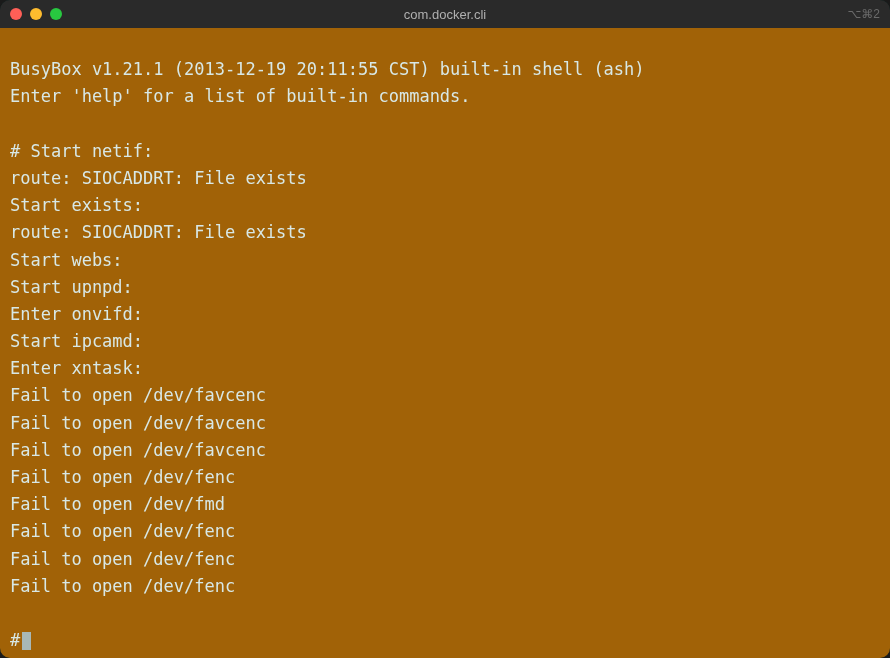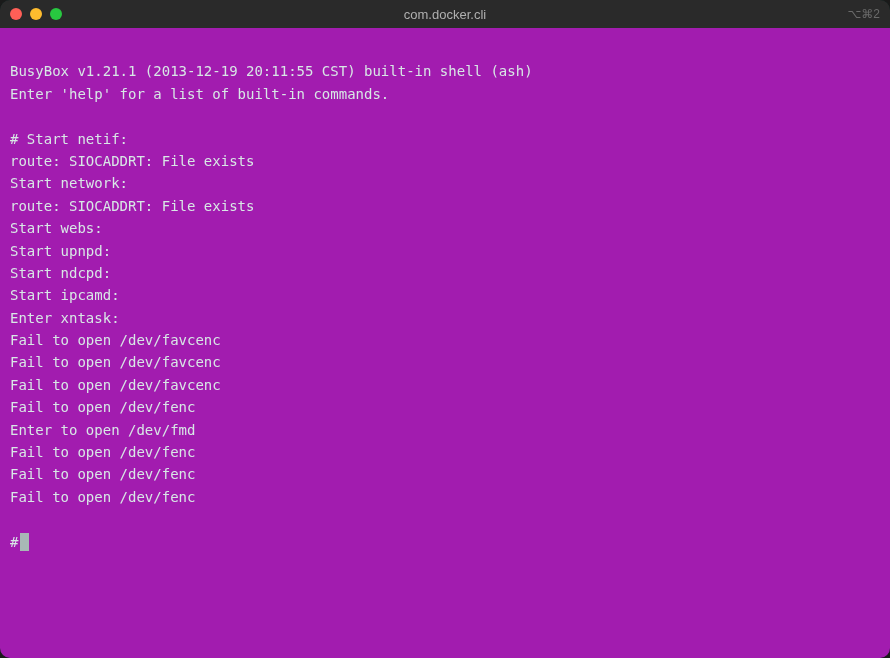--- a/index.html
+++ b/index.html
@@ -54,24 +54,24 @@
       font-family: -apple-system, BlinkMacSystemFont, sans-serif;
     }
     .window-shortcut {
       margin-left: auto;
       color: #6a6a6a;
       font-size: 12px;
       font-family: -apple-system, BlinkMacSystemFont, sans-serif;
     }
     .terminal-body {
       flex: 1;
-      padding: 10px 10px;
-      background: #a21caf;
+      padding: 1px 10px;
+      background: #a16207;
       color: #d8e8e6;
-      font-size: 14px;
+      font-size: 17px;
       line-height: 1.6;
       overflow: hidden;
     }
     .terminal-line {
       white-space: pre;
     }
     .cursor {
       display: inline-block;
       width: 9px;
       height: 18px;
@@ -98,32 +98,32 @@
     <div class="window-shortcut">⌥⌘2</div>
   </div>
   <div class="terminal-body">
     <div id="terminal-lines">
         <div class="terminal-line">&nbsp;</div>
         <div class="terminal-line">BusyBox v1.21.1 (2013-12-19 20:11:55 CST) built-in shell (ash)</div>
         <div class="terminal-line">Enter 'help' for a list of built-in commands.</div>
         <div class="terminal-line">&nbsp;</div>
         <div class="terminal-line"># Start netif:</div>
         <div class="terminal-line">route: SIOCADDRT: File exists</div>
-        <div class="terminal-line">Start network:</div>
+        <div class="terminal-line">Start exists:</div>
         <div class="terminal-line">route: SIOCADDRT: File exists</div>
         <div class="terminal-line">Start webs:</div>
         <div class="terminal-line">Start upnpd:</div>
-        <div class="terminal-line">Start ndcpd:</div>
+        <div class="terminal-line">Enter onvifd:</div>
         <div class="terminal-line">Start ipcamd:</div>
         <div class="terminal-line">Enter xntask:</div>
         <div class="terminal-line">Fail to open /dev/favcenc</div>
         <div class="terminal-line">Fail to open /dev/favcenc</div>
         <div class="terminal-line">Fail to open /dev/favcenc</div>
         <div class="terminal-line">Fail to open /dev/fenc</div>
-        <div class="terminal-line">Enter to open /dev/fmd</div>
+        <div class="terminal-line">Fail to open /dev/fmd</div>
         <div class="terminal-line">Fail to open /dev/fenc</div>
         <div class="terminal-line">Fail to open /dev/fenc</div>
         <div class="terminal-line">Fail to open /dev/fenc</div>
       </div>
     <div>&nbsp;</div>
     <div class="prompt-line">
       <span># </span>
         <span class="cursor"></span>
     </div>
   </div>

